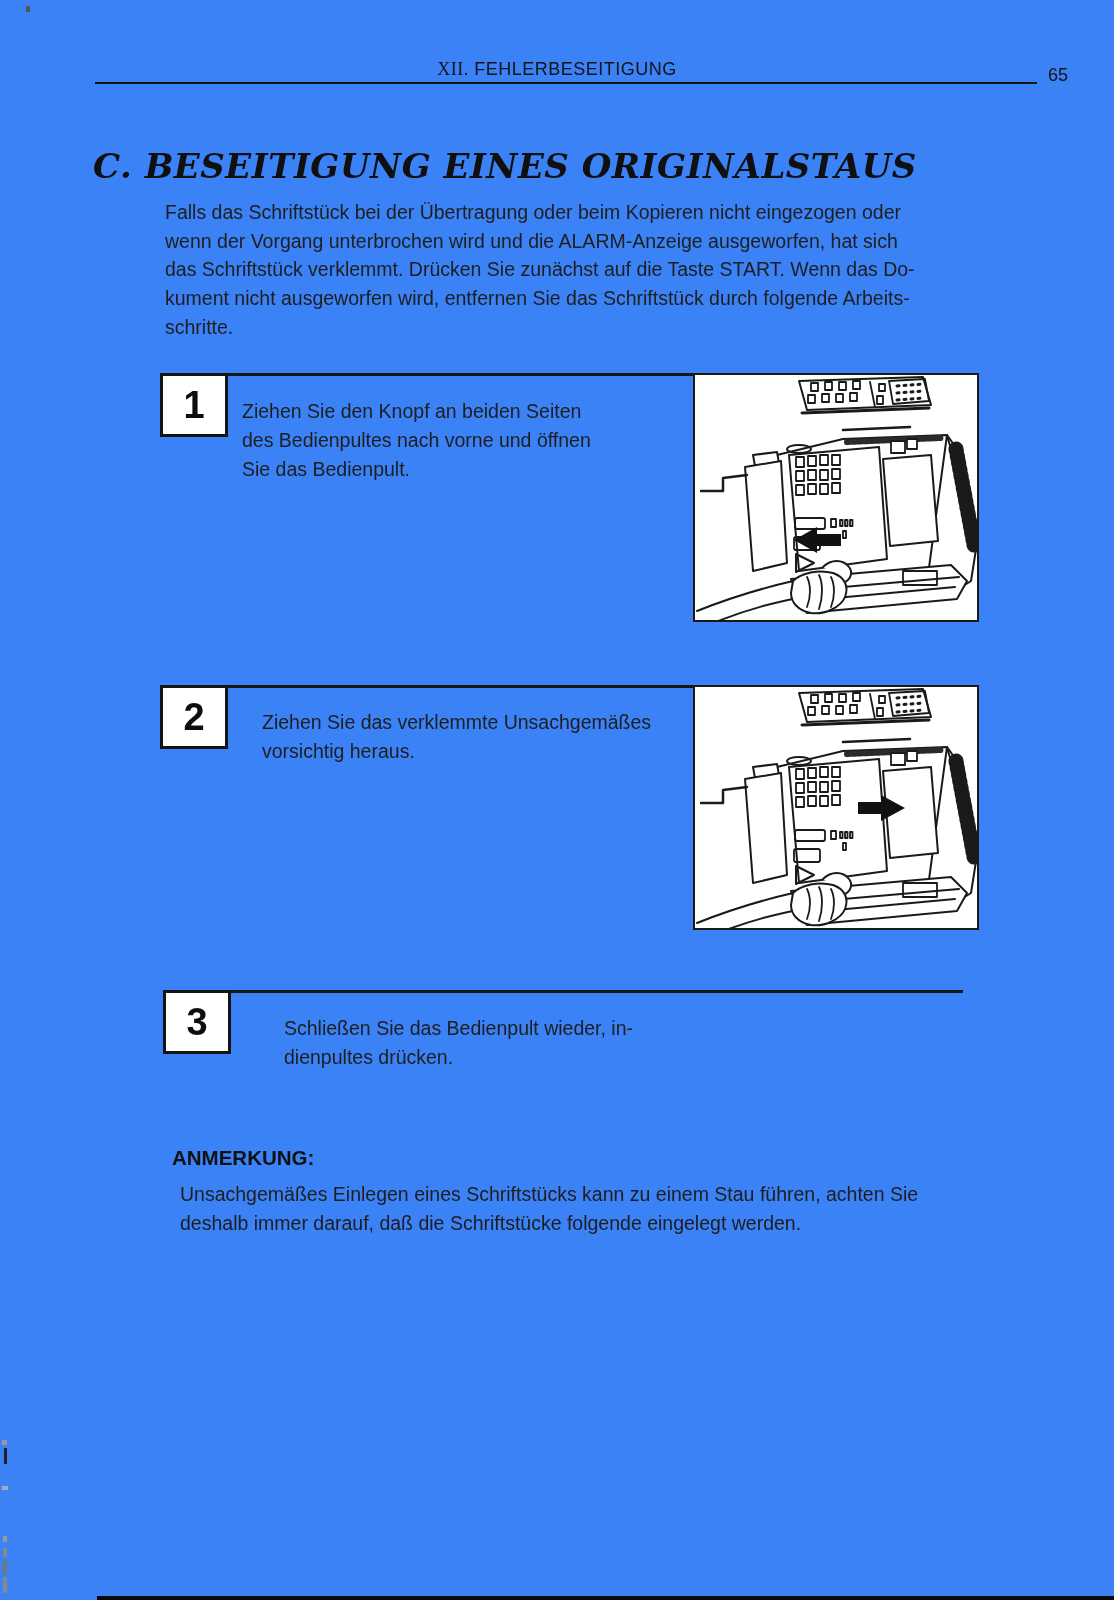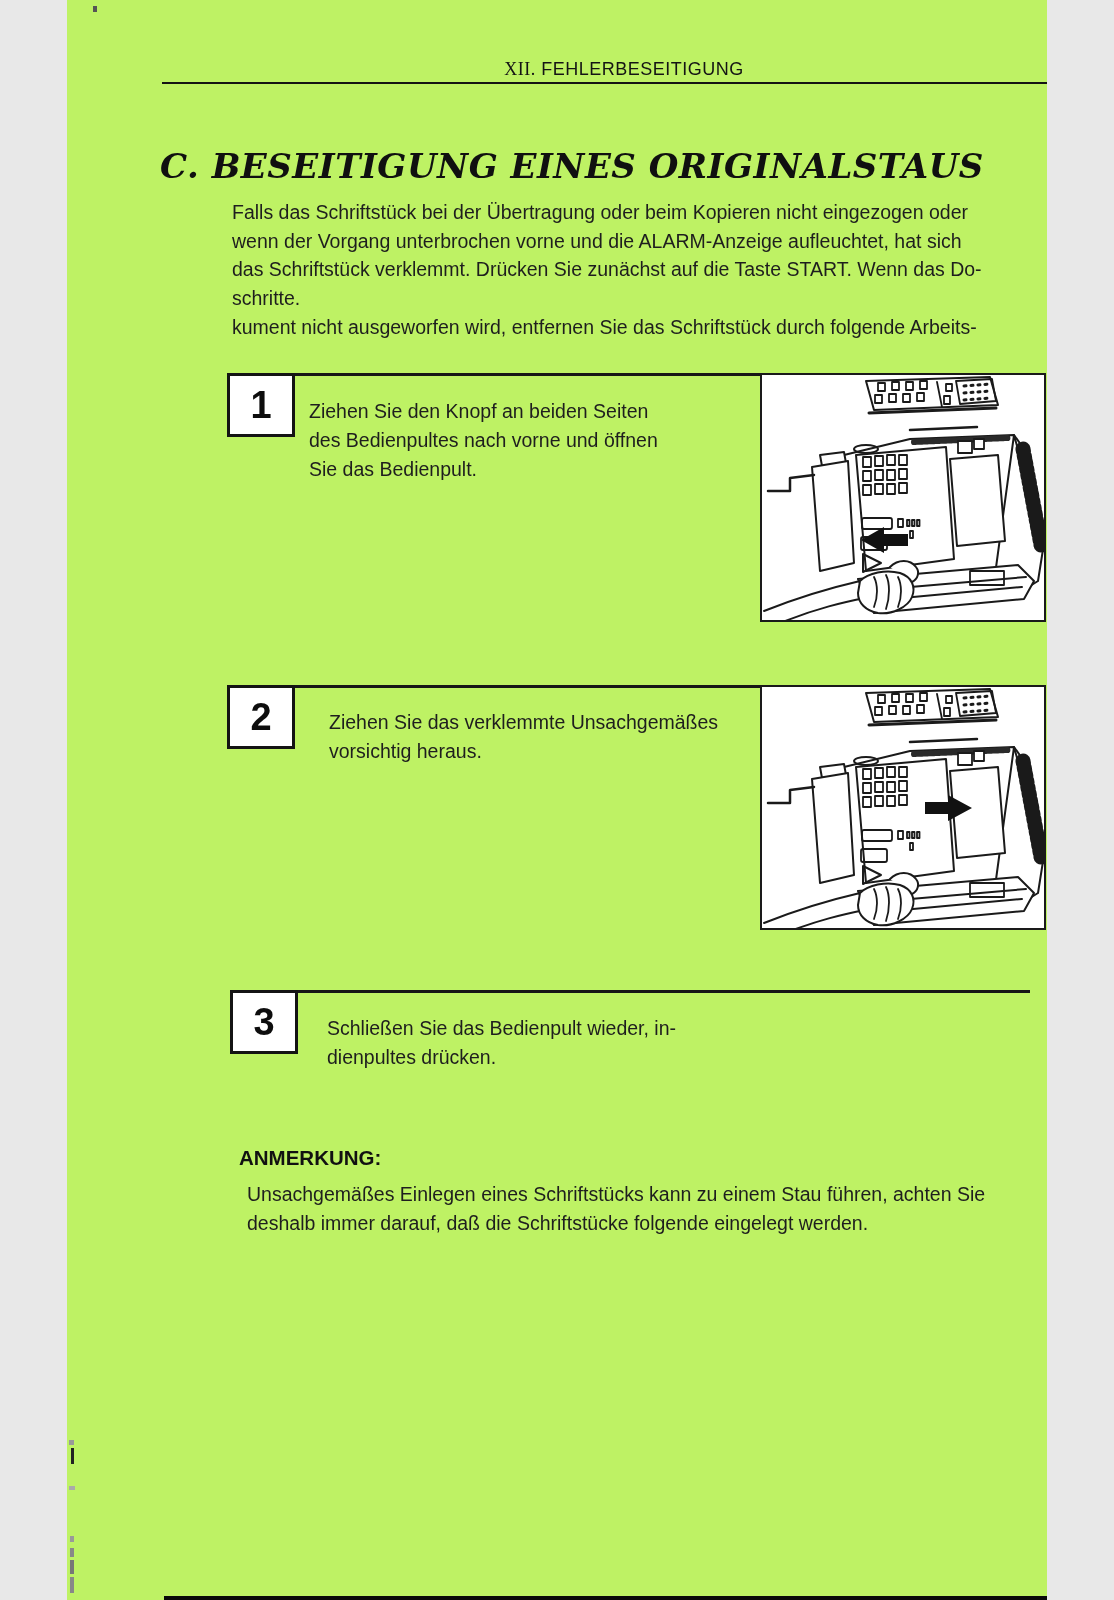--- a/index.html
+++ b/index.html
@@ -1,18 +1,18 @@
 <!DOCTYPE html>
 <html><head>
 <meta charset="utf-8">
 <style>
   html,body{margin:0;padding:0;background:#e8e8e8;}
   .page{
-    position:relative;width:980px;height:1600px;margin:0 auto;
-    background:#bef264;overflow:hidden;
+    position:relative;width:1114px;height:1600px;margin:0 auto;
+    background:#3b82f6;overflow:hidden;
     font-family:"Liberation Sans", sans-serif;color:#1c1c1c;
   }
   
   .hdr-rule{position:absolute;left:95px;top:82px;width:942px;height:2px;background:#141414;}
   .hdr-text{
     position:absolute;left:0;top:59px;width:1114px;text-align:center;
     font-size:18px;letter-spacing:.5px;color:#141414;
   }
   .hdr-text .numeral{font-family:"Liberation Serif", serif;}
   .page-num{position:absolute;left:1048px;top:65px;font-size:18px;color:#141414;}
@@ -129,24 +129,24 @@
 <div class="page">
 
   <div class="hdr-text"><span class="numeral">XII.</span> <span>FEHLERBESEITIGUNG</span></div>
   <div class="hdr-rule"></div>
   <div class="page-num">65</div>
 
   <div class="title">C. BESEITIGUNG EINES ORIGINALSTAUS</div>
 
   <div class="intro">
     <div>Falls das Schriftstück bei der Übertragung oder beim Kopieren nicht eingezogen oder</div>
-    <div>wenn der Vorgang unterbrochen vorne und die ALARM-Anzeige aufleuchtet, hat sich</div>
+    <div>wenn der Vorgang unterbrochen wird und die ALARM-Anzeige ausgeworfen, hat sich</div>
     <div>das Schriftstück verklemmt. Drücken Sie zunächst auf die Taste START. Wenn das Do-</div>
+    <div>kument nicht ausgeworfen wird, entfernen Sie das Schriftstück durch folgende Arbeits-</div>
     <div>schritte.</div>
-    <div>kument nicht ausgeworfen wird, entfernen Sie das Schriftstück durch folgende Arbeits-</div>
   </div>
 
   <div class="step-rule" style="left:162px;top:373px;width:531px;"></div>
   <div class="step-box" style="left:160px;top:373px;">
       <span>1</span>
     </div>
   <div class="step-text" style="left:242px;top:397px;">
     <div>Ziehen Sie den Knopf an beiden Seiten</div>
     <div>des Bedienpultes nach vorne und öffnen</div>
     <div>Sie das Bedienpult.</div>
@@ -170,21 +170,21 @@
     <svg viewBox="0 0 282 249">
       <use href="#fax-art"></use>
       <polygon points="210,121 186,108 186,115 163,115 163,127 186,127 186,134" fill="#111"></polygon>
     </svg>
   </div>
 
   <div class="step-rule" style="left:165px;top:990px;width:798px;"></div>
   <div class="step-box" style="left:163px;top:990px;">
       <span>3</span>
     </div>
-  <div class="step-text" style="left:260px;top:1014px;">
+  <div class="step-text" style="left:284px;top:1014px;">
     <div>Schließen Sie das Bedienpult wieder, in-</div>
     <div>dienpultes drücken.</div>
   </div>
 
   <div class="note-head">ANMERKUNG:</div>
   <div class="note-body">
     <div>Unsachgemäßes Einlegen eines Schriftstücks kann zu einem Stau führen, achten Sie</div>
     <div>deshalb immer darauf, daß die Schriftstücke folgende eingelegt werden.</div>
   </div>
 

